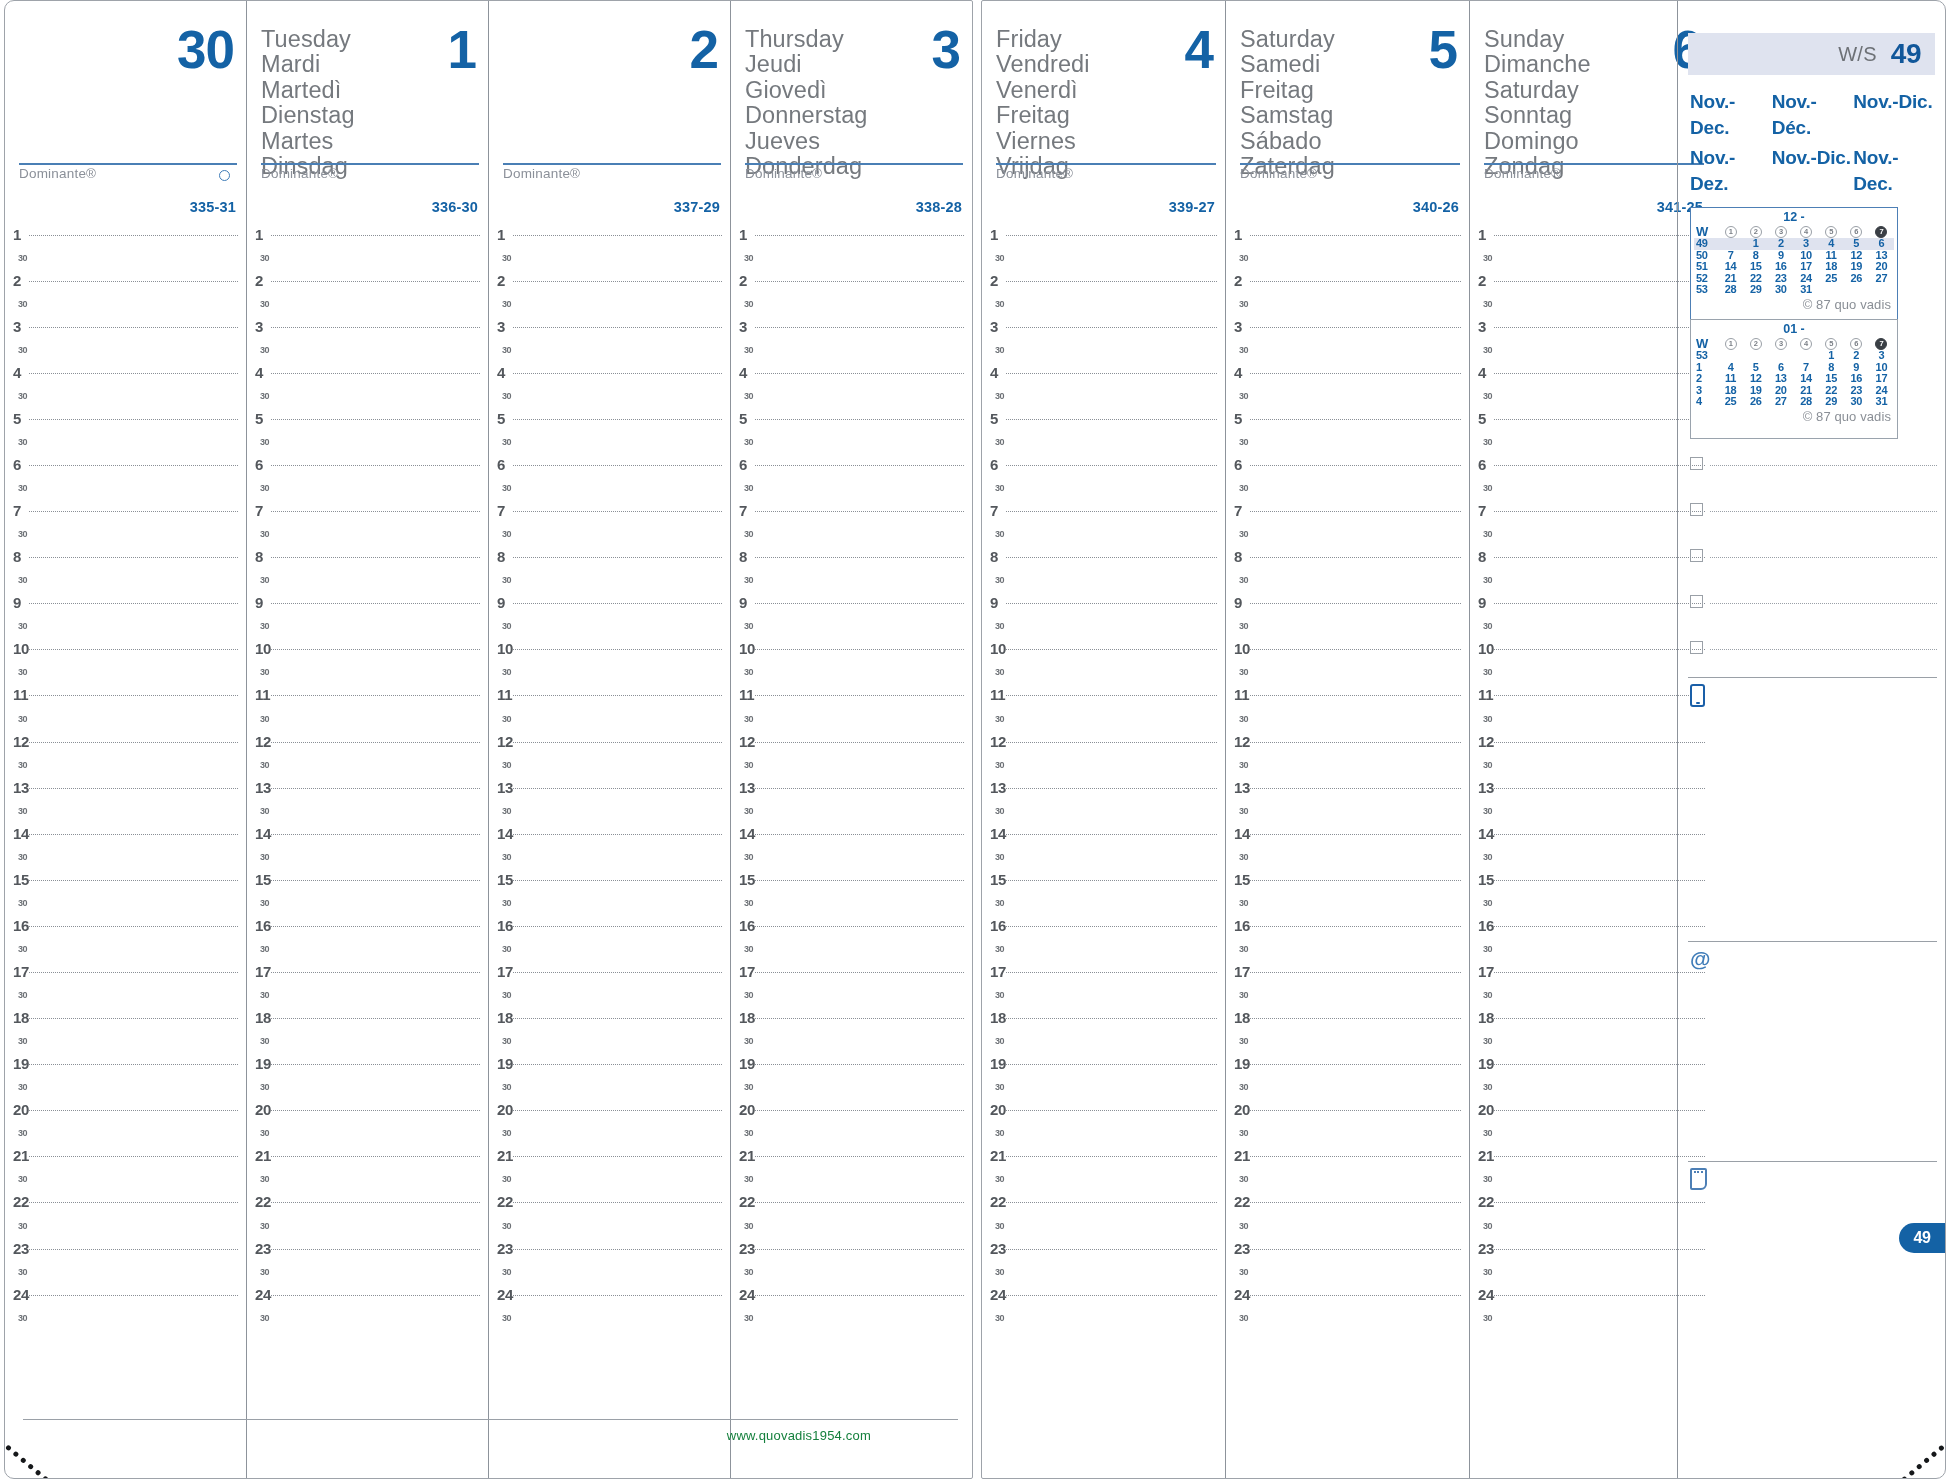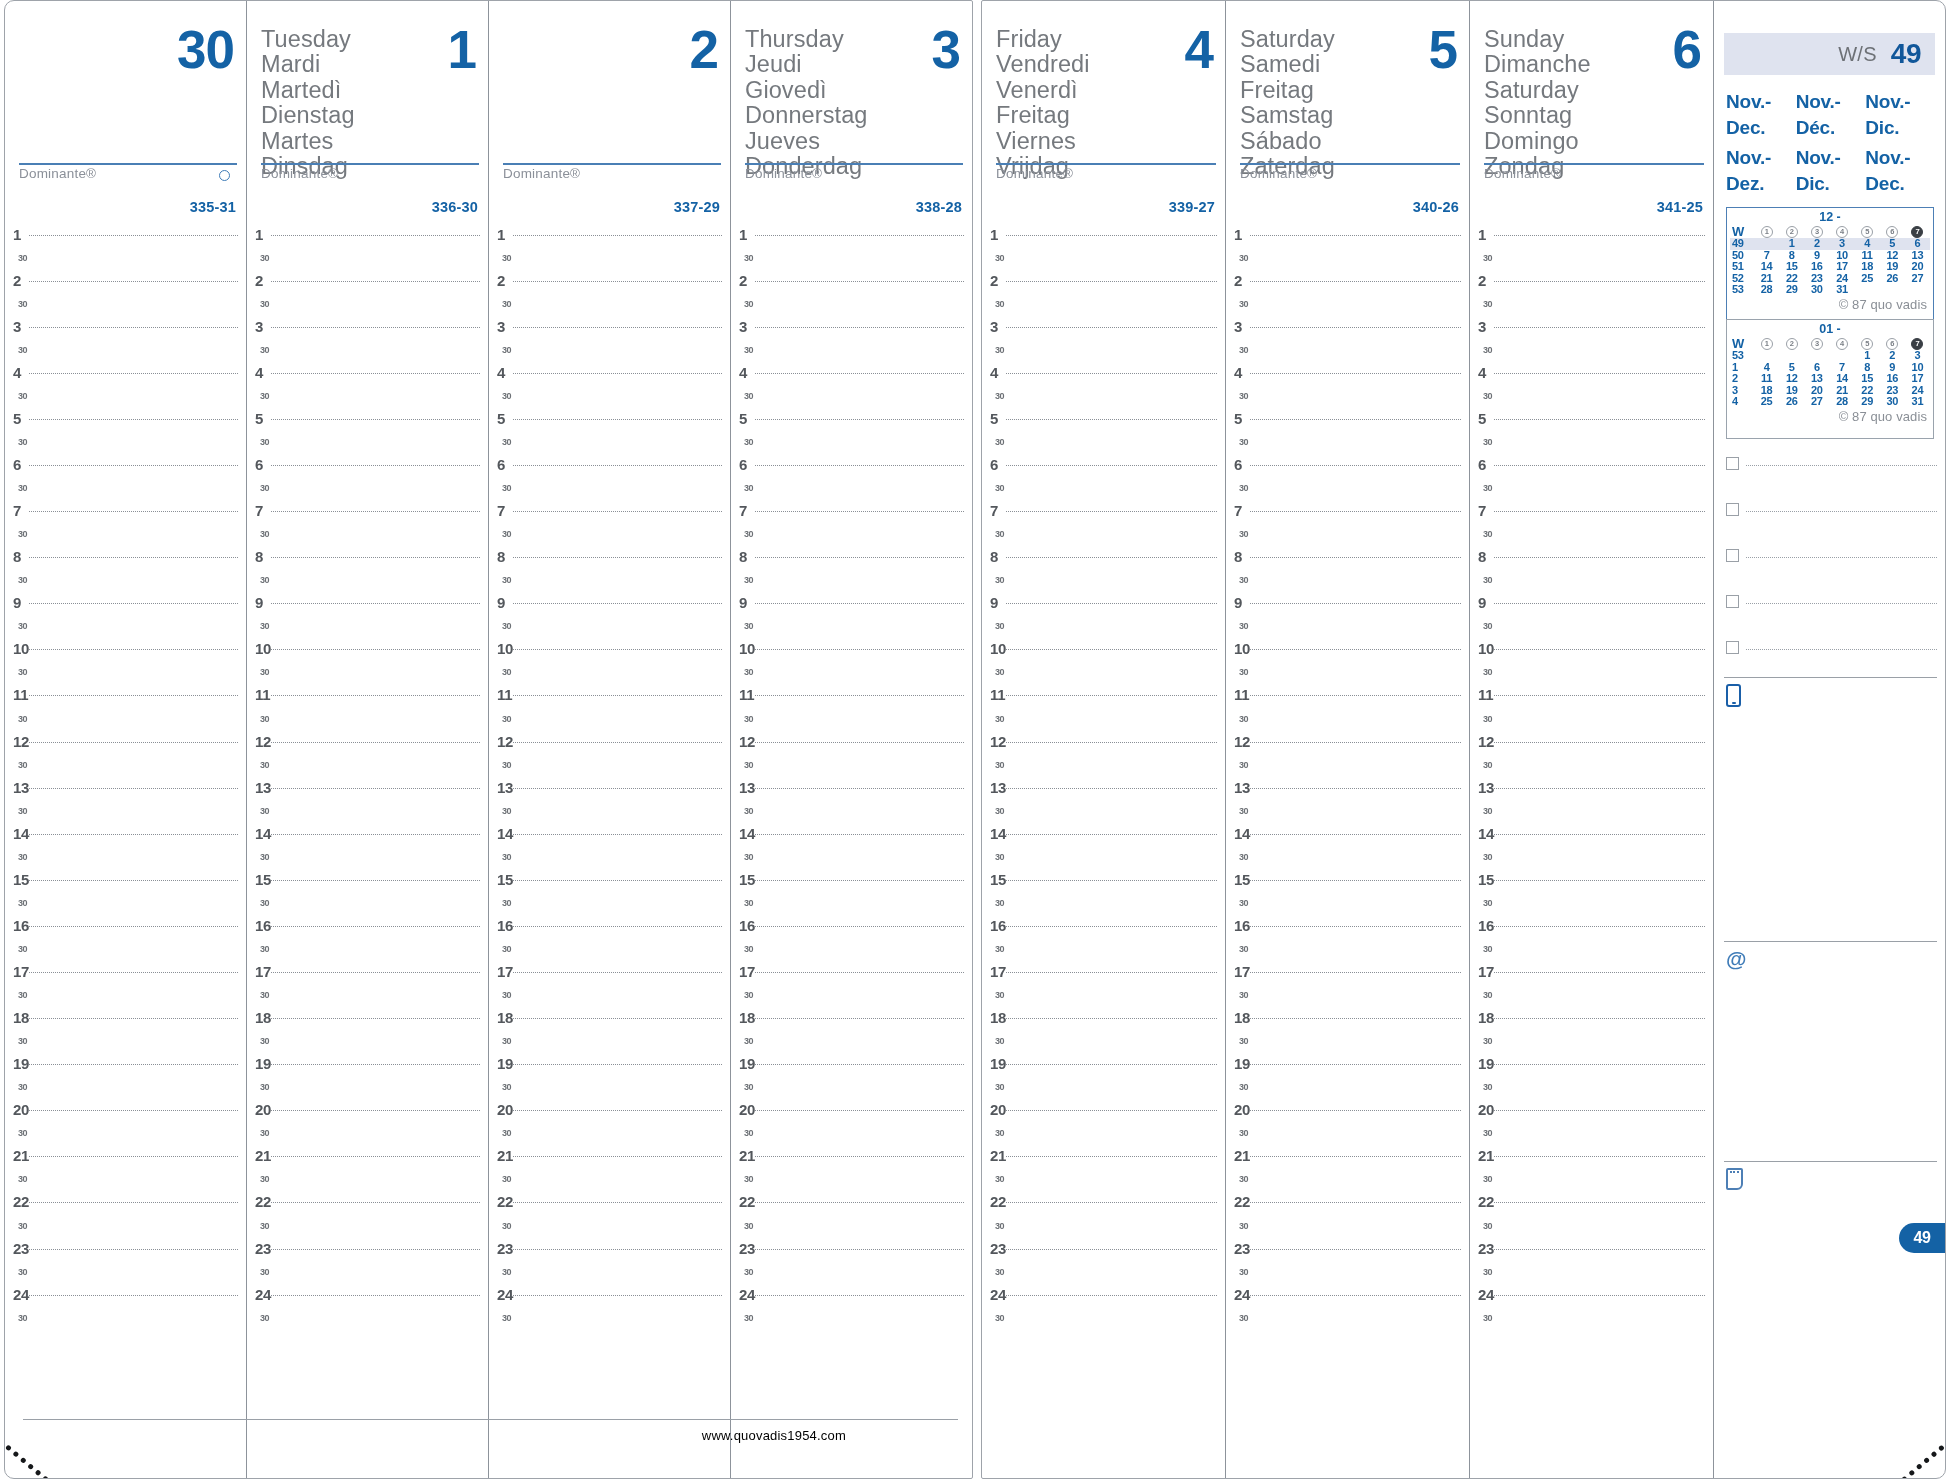--- a/index.html
+++ b/index.html
@@ -130,21 +130,21 @@
     font-weight:700;
     color:#6c7075;
     left:13px;
     letter-spacing:-.5px;
   }
 
   
   .sidepanel{
     position:relative;
     box-sizing:border-box;
-    width:232px;
+    width:268px;
     flex:0 0 232px;
     border-left:1px solid #8d939b;
   }
   .wshead{
     position:absolute;
     left:10px;right:10px;top:32px;
     height:42px;
     background:#dfe3ef;
     display:flex;align-items:center;justify-content:flex-end;
     gap:14px;
@@ -307,22 +307,22 @@
 
   
   .footer{
     position:absolute;
     left:18px;right:14px;bottom:34px;
     border-top:1.5px solid #9aa0a7;
     text-align:right;
     padding-top:6px;
   }
   .footer span{
-    font-size:13px;color:#000000;letter-spacing:.2px;
-    margin-right:112px;
+    font-size:13px;color:#15803d;letter-spacing:.2px;
+    margin-right:87px;
   }
 
   
   .pagetab{
     position:absolute;
     right:0;top:1222px;
     width:46px;height:30px;
     background:#1462a5;
     border-radius:15px 0 0 15px;
     display:flex;align-items:center;justify-content:center;

